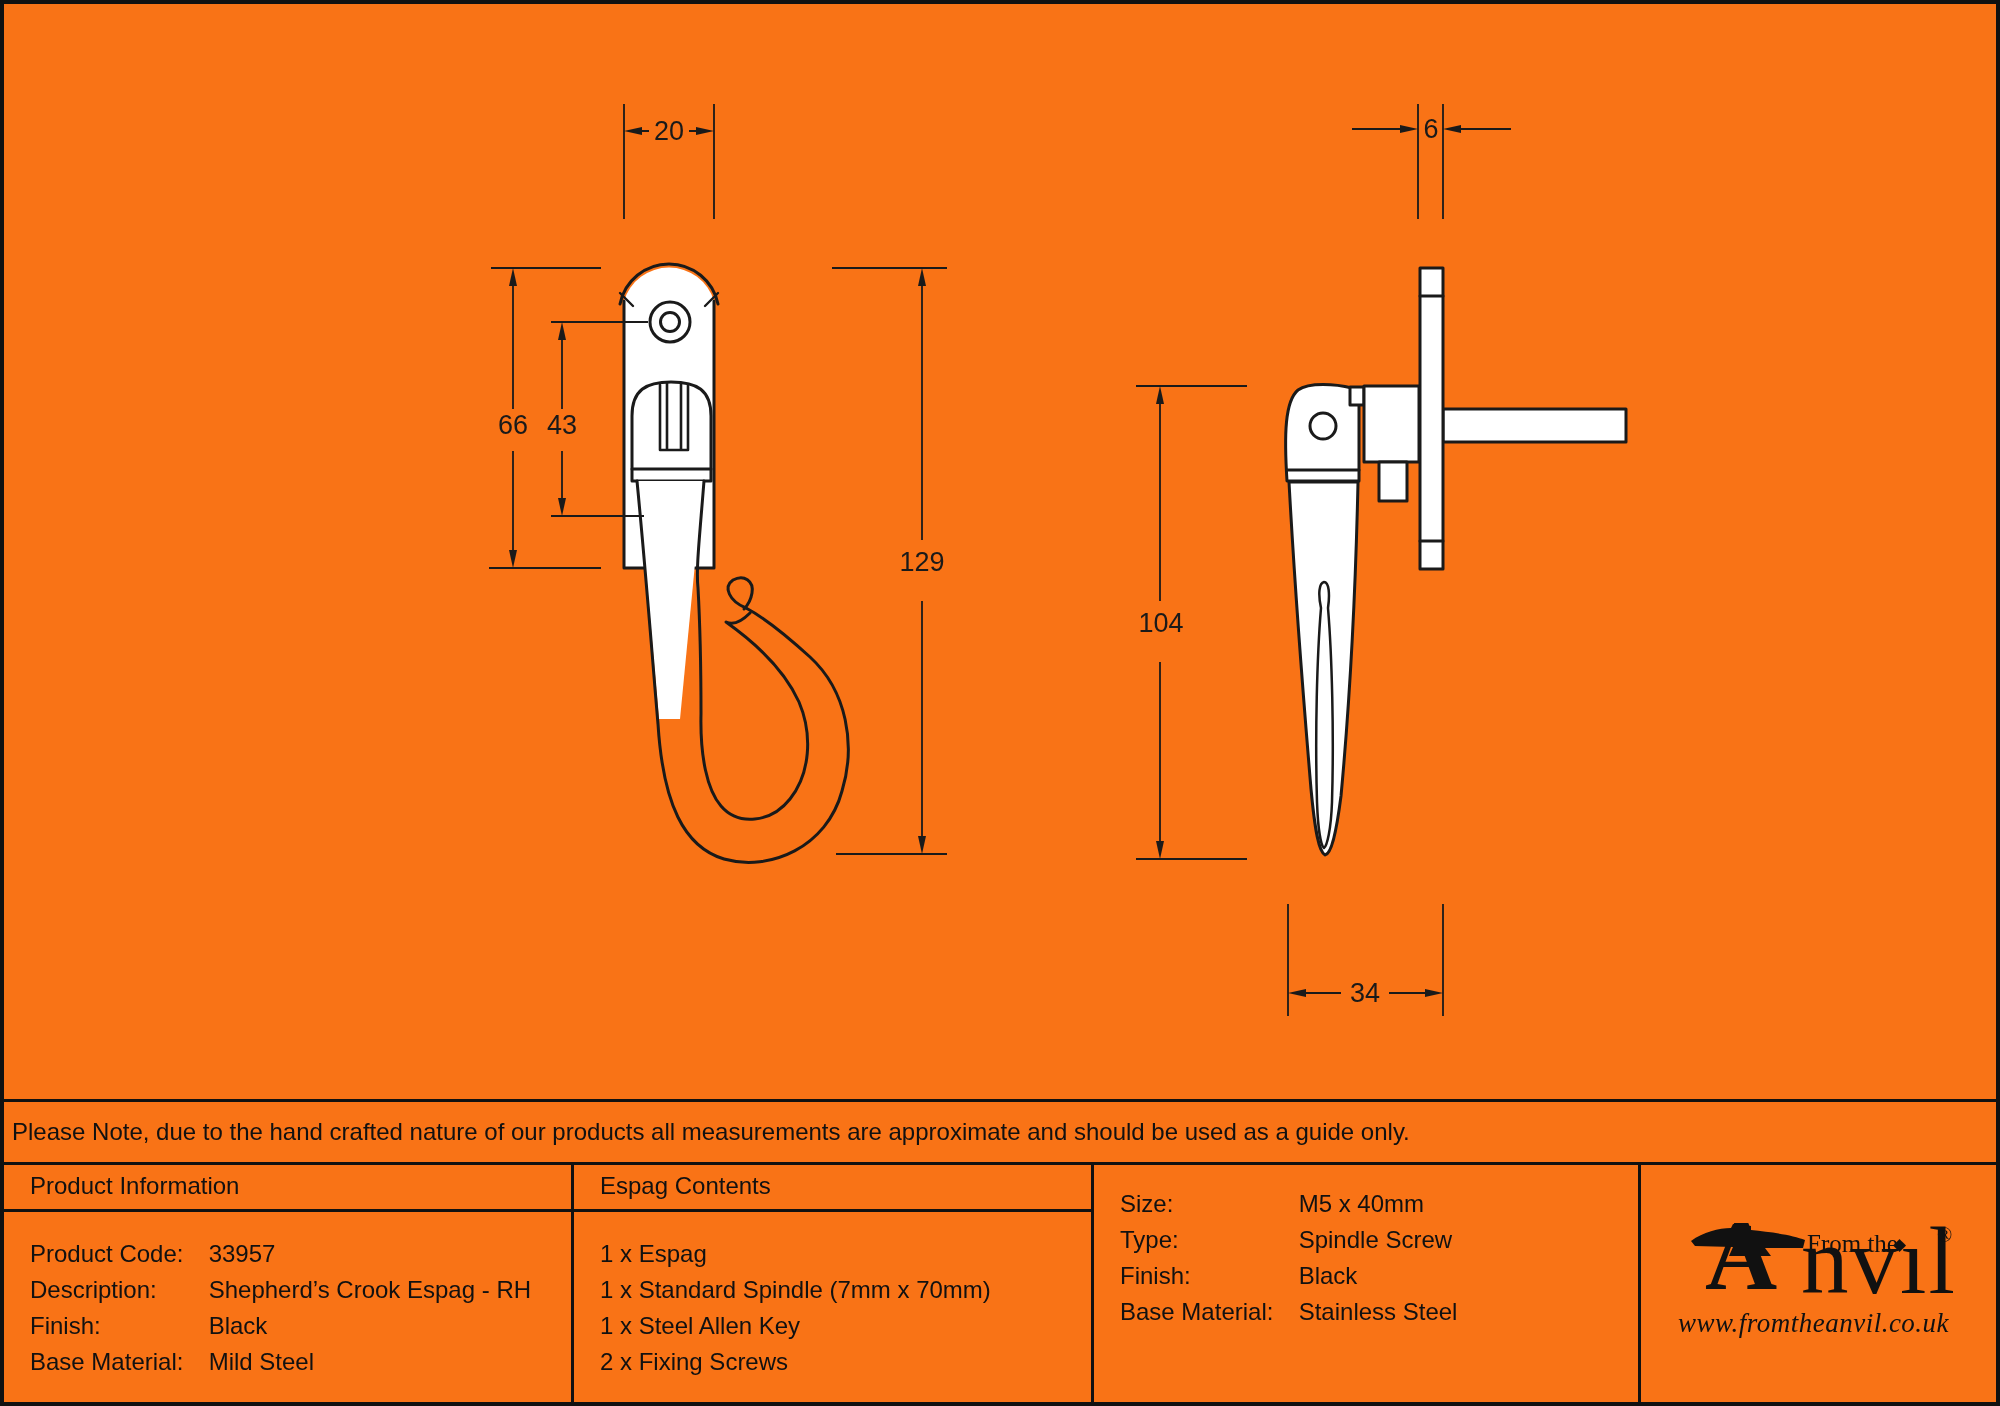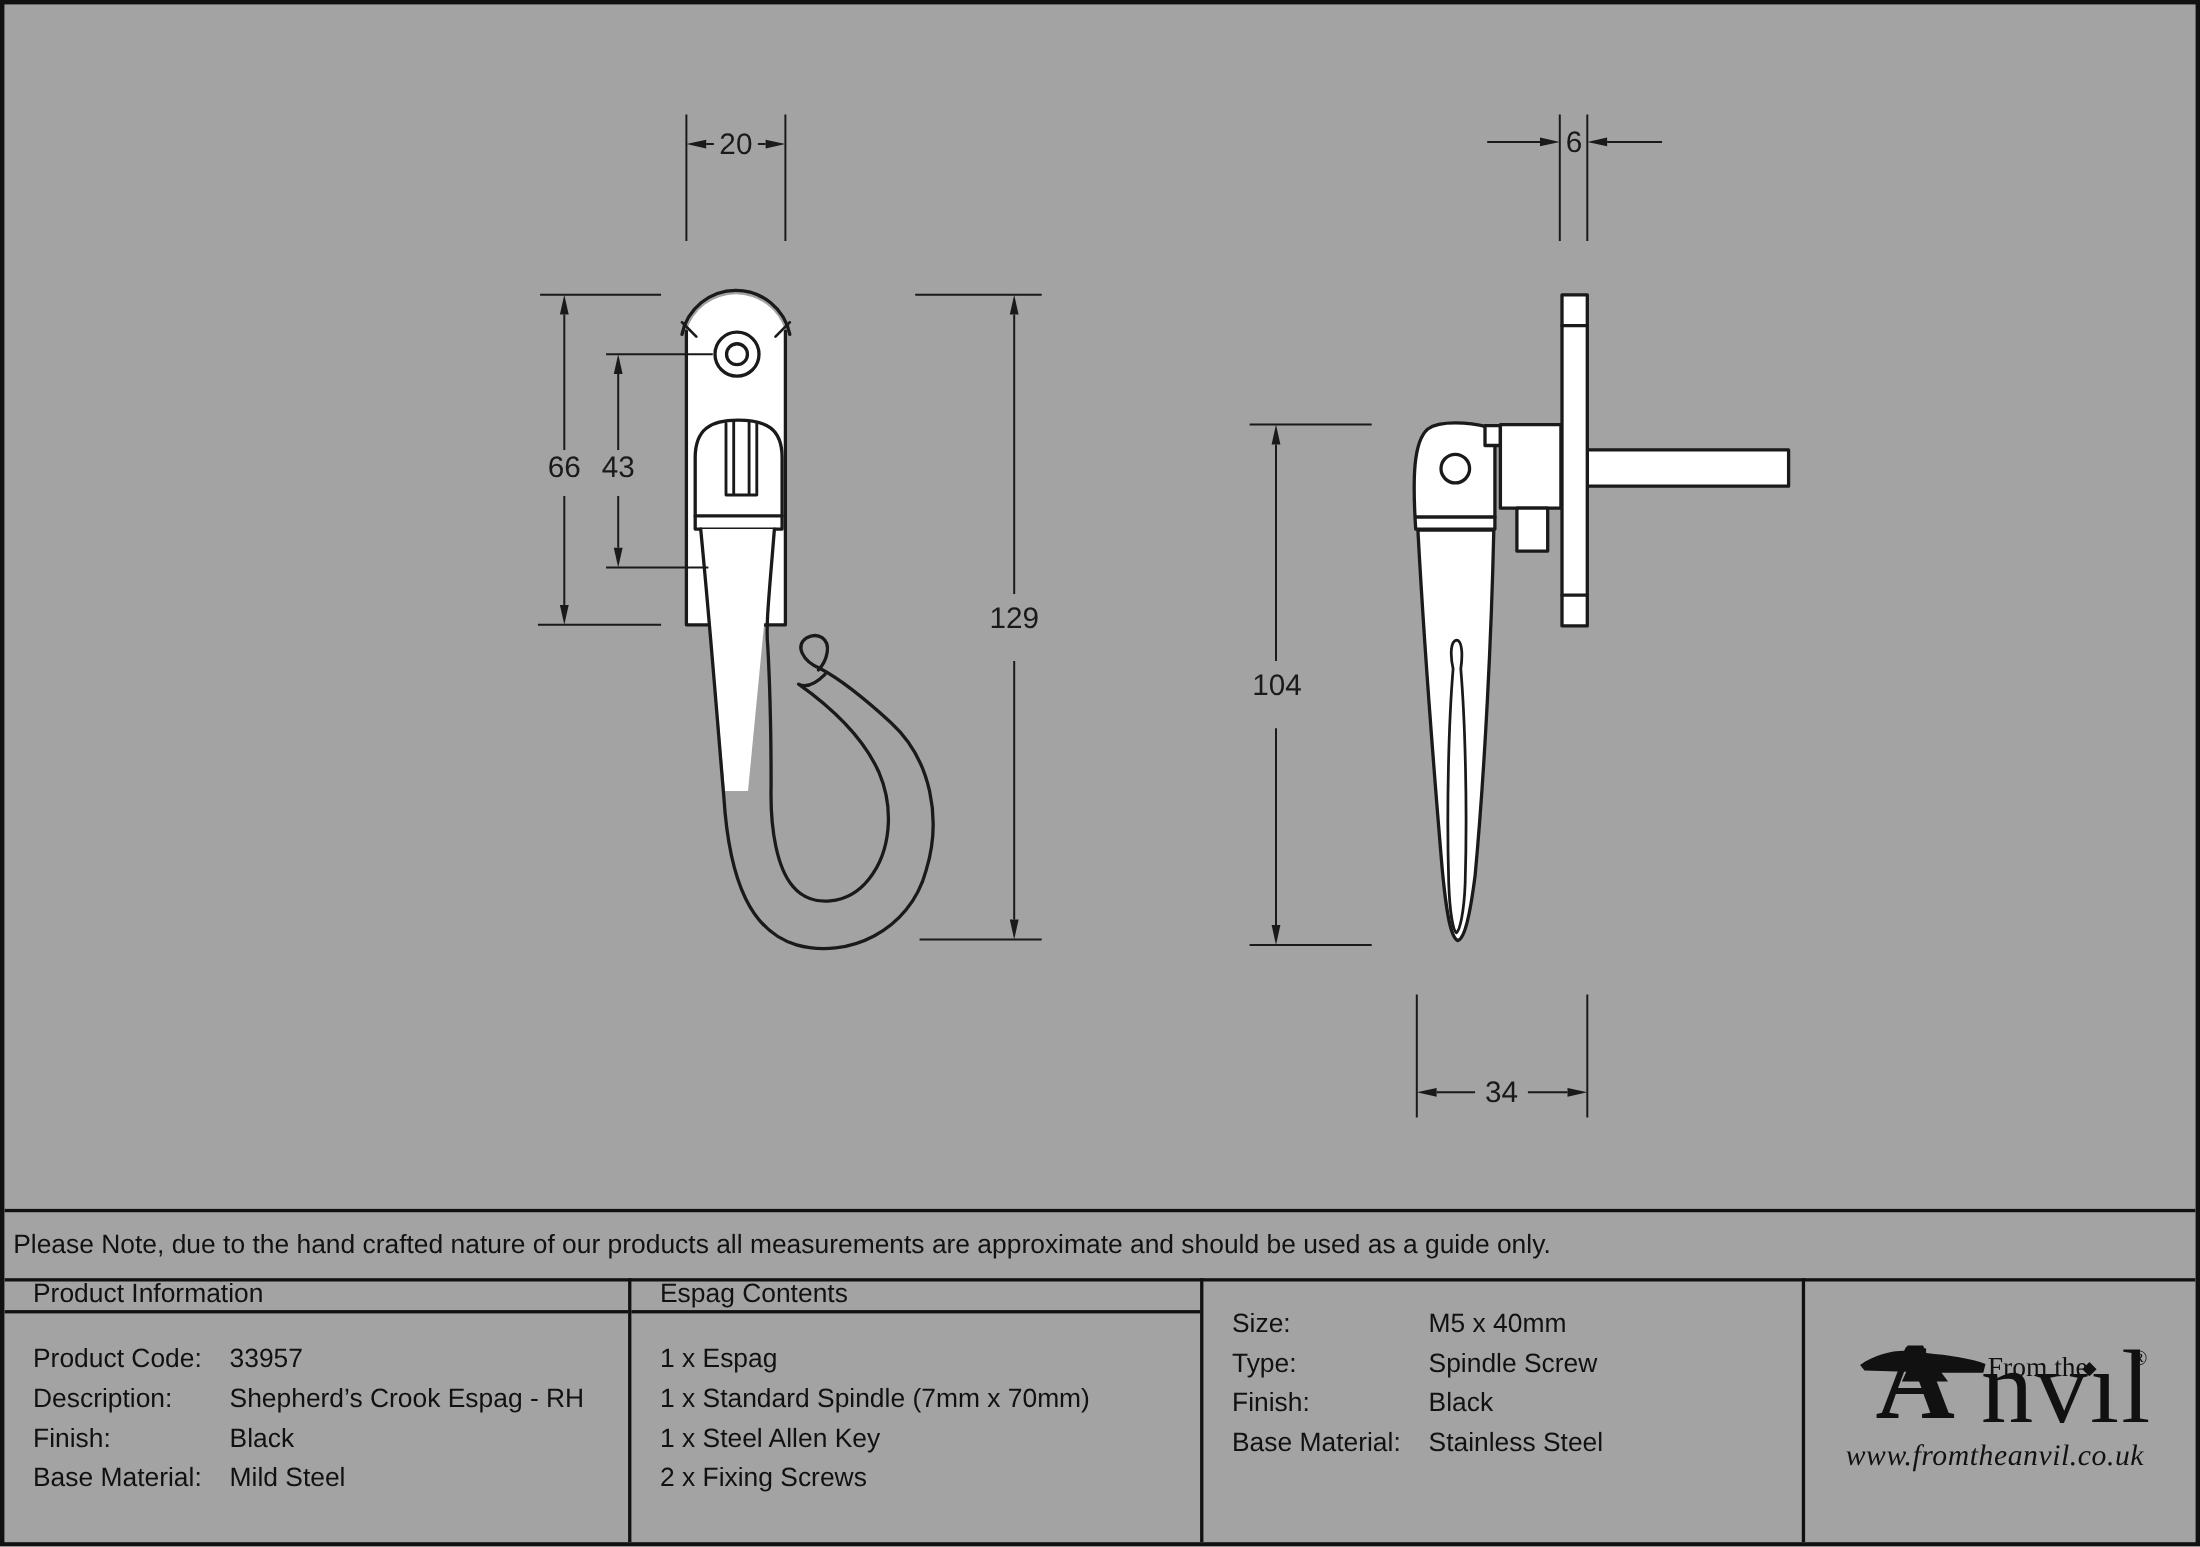--- a/index.html
+++ b/index.html
@@ -1,19 +1,19 @@
 <!DOCTYPE html>
 <html><head>
 <meta charset="utf-8">
 <style>
   html,body{margin:0;padding:0;background:#e8e8e8;}
   .page{
     position:relative;
     width:2000px;height:1406px;
-    background:#a3a3a3;
+    background:#f97316;
     border:4px solid #111;
     box-sizing:border-box;
     font-family:"Liberation Sans",sans-serif;
     color:#111;
     overflow:hidden;
   }
   .drawing-svg{position:absolute;left:0;top:0;}
   
   .note-bar{
     position:absolute;left:0;right:0;top:1095px;height:60px;
@@ -26,21 +26,21 @@
     position:absolute;left:0;right:0;top:1158px;bottom:0;
     display:flex;
   }
   .tcol{box-sizing:border-box;border-right:3px solid #111;position:relative;}
   .tcol:last-child{border-right:none;}
   .tcol-product{width:570px;}
   .tcol-pack{width:520px;}
   .tcol-fixing{width:547px;}
   .tcol-logo{flex:1;}
   .thead{
-    height:32px;border-bottom:3px solid #111;box-sizing:border-box;
+    height:50px;border-bottom:3px solid #111;box-sizing:border-box;
     display:flex;align-items:center;padding-left:26px;
     font-size:24px;
   }
   .tbody{padding:24px 0 0 26px;font-size:24px;}
   .trow{height:36px;line-height:36px;white-space:nowrap;}
   .tlabel{display:inline-block;width:172px;}
   
   .logo-cell{position:relative;font-family:"Liberation Serif",serif;}
   .logo-a{
     position:absolute;left:64px;top:44px;

